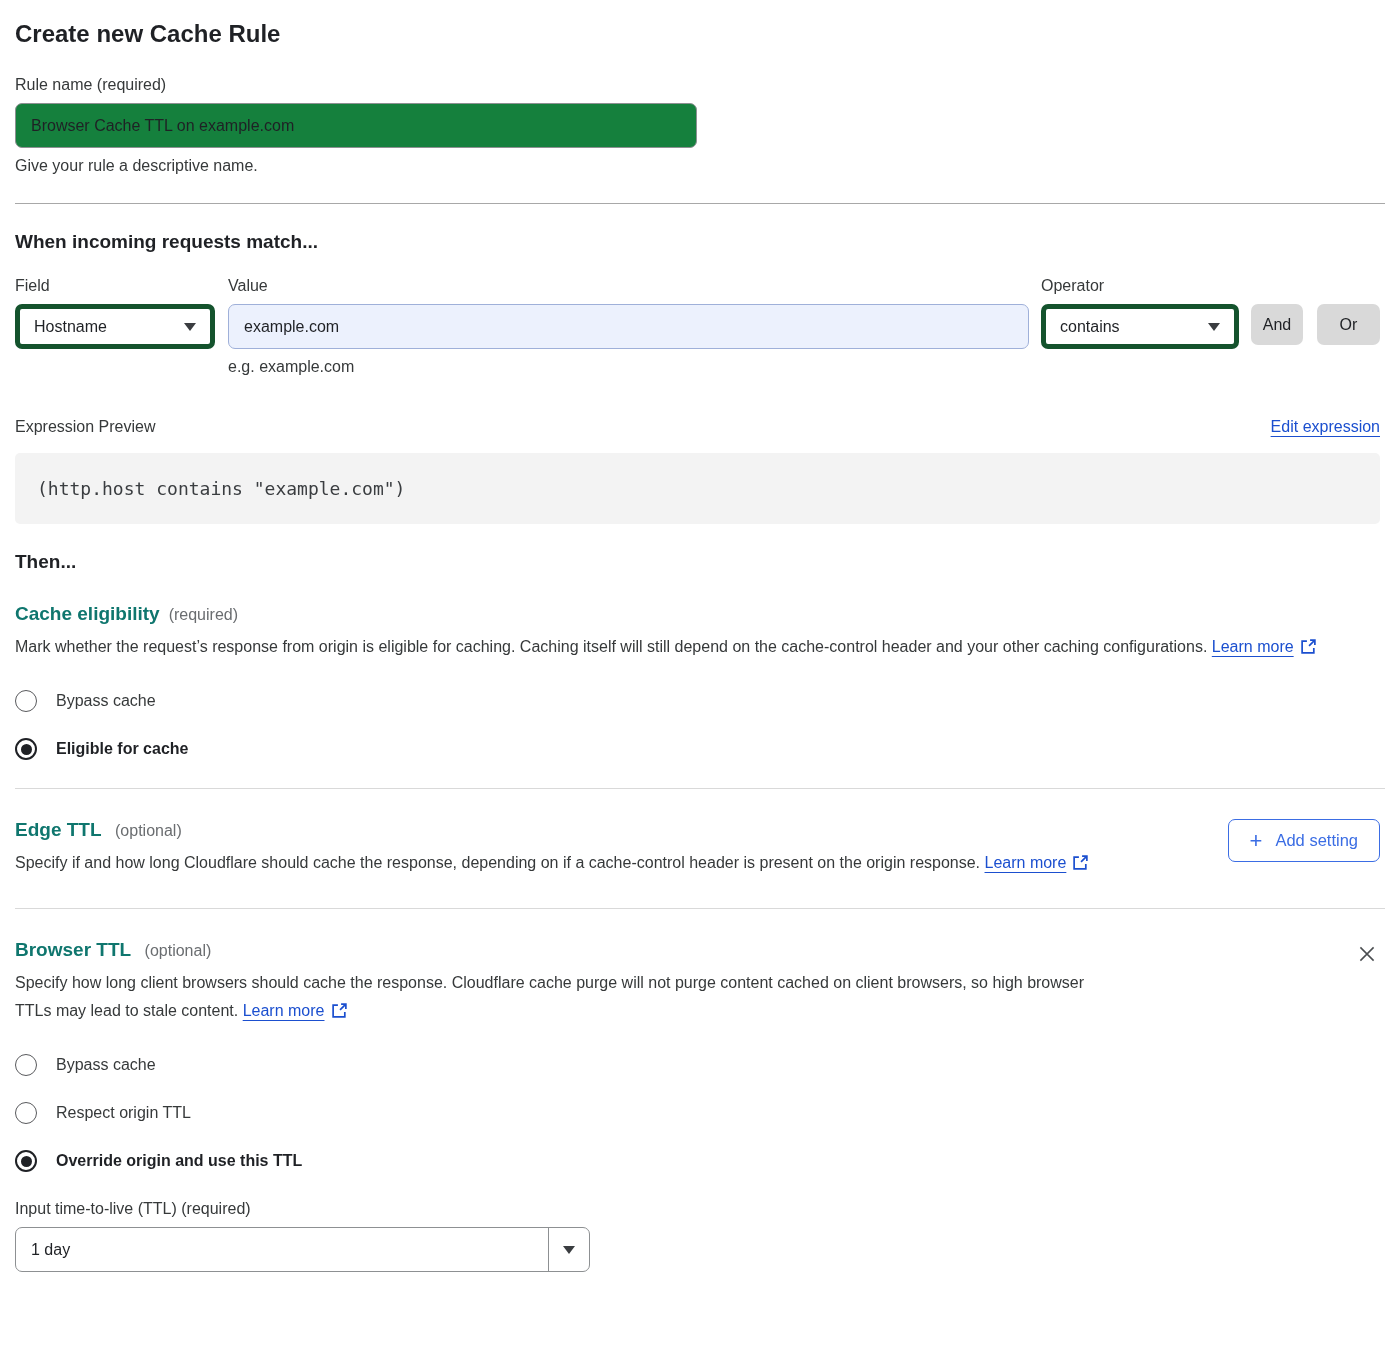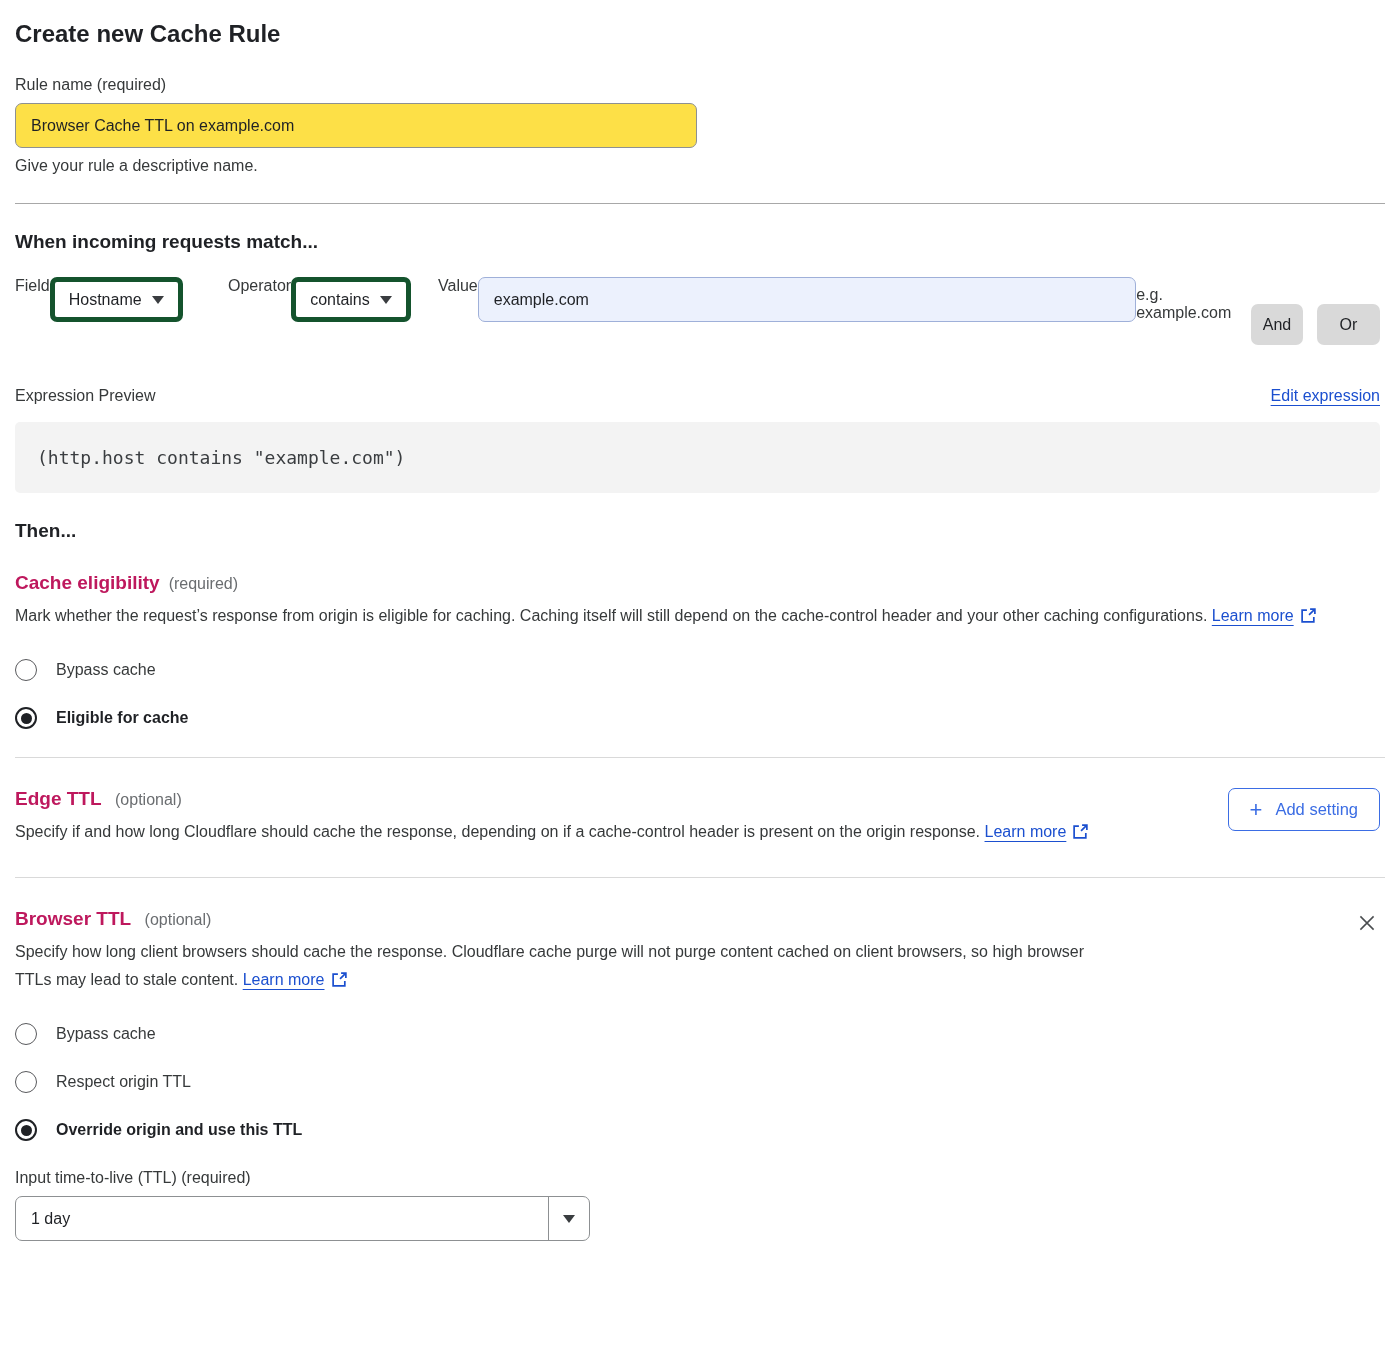--- a/index.html
+++ b/index.html
@@ -22,40 +22,40 @@
   .text-input {
     font-family: "Liberation Sans", sans-serif;
     font-size: 16px;
     color: #1f2125;
     width: 682px;
     height: 45px;
     border: 1px solid #8d9092;
     border-radius: 7px;
     padding: 0 15px;
     outline: none;
-    background:#fde047;
+    background:#15803d;
   }
   .helper { margin-top: 9px; color:#36393a; }
   hr.divider-dark {
     border: none; border-top: 1px solid #a8a8a8;
     margin: 28px -5px 0 0;
   }
   hr.divider-light {
     border: none; border-top: 1px solid #d9d9d9;
     margin: 28px -5px 0 0;
   }
   .section-heading {
     font-size: 19px;
     font-weight: 700;
     color: #1f2125;
     margin-top: 27px;
   }
   
   .match-row { display:flex; align-items:flex-start; margin-top: 24px; }
-  .match-col { display:flex; flex-direction:row; }
+  .match-col { display:flex; flex-direction:column; }
   .col-field { width:200px; margin-right:13px; }
   .col-operator { width:198px; margin-right:12px; }
   .col-value { flex:1; margin-right:12px; }
   .select-box {
     height: 45px;
     border: 5px solid #14532d;
     border-radius: 7px;
     background:#fff;
     display:flex; align-items:center; justify-content:space-between;
     padding: 0 14px;
@@ -106,21 +106,21 @@
     margin-top: 17px;
     background:#f3f3f3;
     border-radius: 5px;
     padding: 25px 22px;
     font-family: "DejaVu Sans Mono", monospace;
     font-size: 18px;
     color: #3a3d40;
   }
   .sub-heading-row { margin-top: 30px; display:flex; align-items:baseline; }
   .sub-heading {
-    font-size: 19px; font-weight: 700; color:#be185d;
+    font-size: 19px; font-weight: 700; color:#0f766e;
   }
   .requirement { color:#6a6d70; margin-left: 9px; font-size:16px; }
   .description { margin-top: 8px; line-height: 28px; max-width: 1340px; }
   .description.w-edge { max-width: 1100px; }
   .description.w-browser { max-width: 1085px; }
   .ext-icon { display:inline-block; vertical-align:-3px; margin-left:6px; }
   
   .radio-row { display:flex; align-items:center; margin-top: 26px; cursor:pointer; }
   .radio {
     width:22px; height:22px; border-radius:50%;
@@ -188,31 +188,31 @@
 <h2 class="section-heading">When incoming requests match...</h2>
 
 <div class="match-row">
   <div class="match-col col-field">
     <label class="field-label">Field</label>
     <div class="select-box">
       <span>Hostname</span>
       <span class="caret"></span>
     </div>
   </div>
+  <div class="match-col col-value">
+    <label class="field-label">Value</label>
+    <input class="value-input" type="text" value="example.com" style="">
+    <div class="helper">e.g. example.com</div>
+  </div>
   <div class="match-col col-operator">
     <label class="field-label">Operator</label>
     <div class="select-box">
       <span>contains</span>
       <span class="caret"></span>
     </div>
-  </div>
-  <div class="match-col col-value">
-    <label class="field-label">Value</label>
-    <input class="value-input" type="text" value="example.com" style="">
-    <div class="helper">e.g. example.com</div>
   </div>
   <div class="andor-wrap">
     <button class="andor-btn and-btn">And</button>
     <button class="andor-btn or-btn">Or</button>
   </div>
 </div>
 
 
 <div class="expression-row">
   <span>Expression Preview</span>

